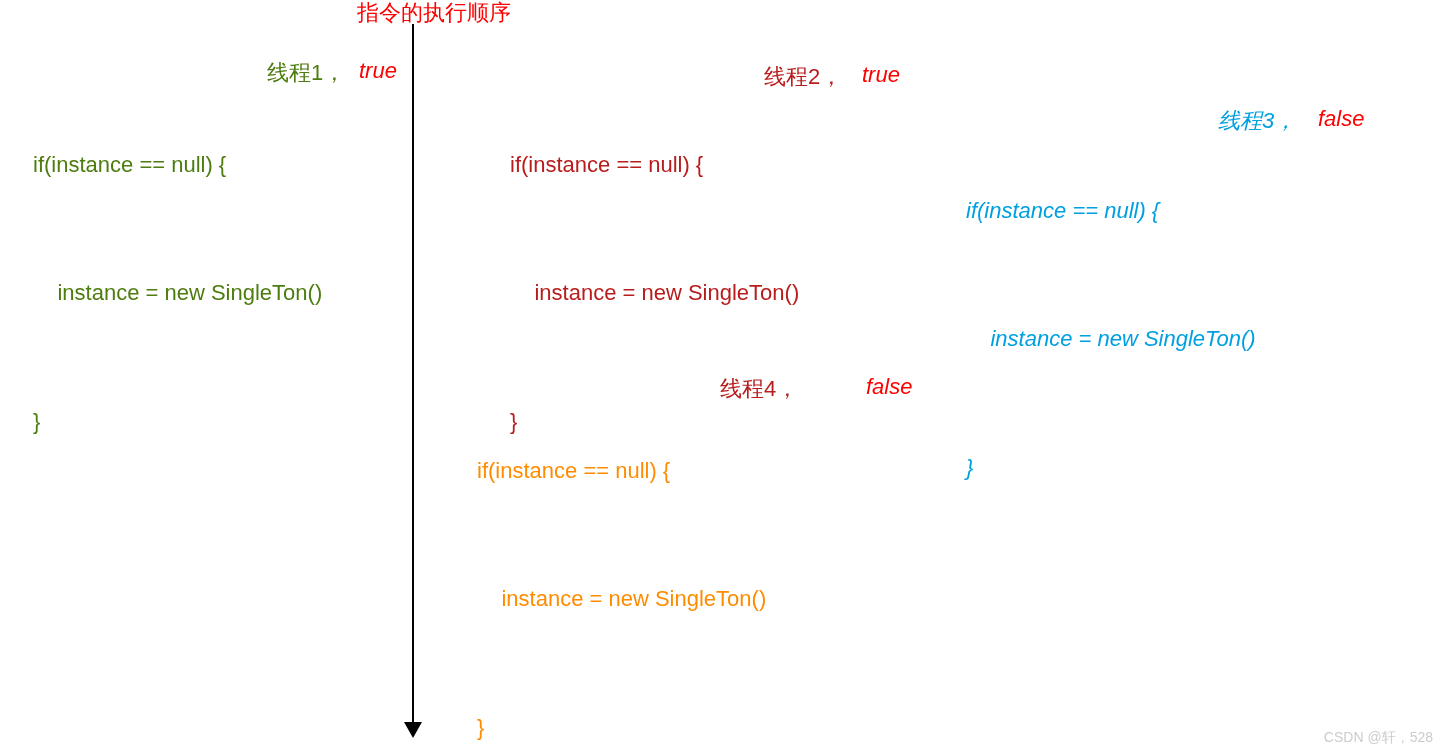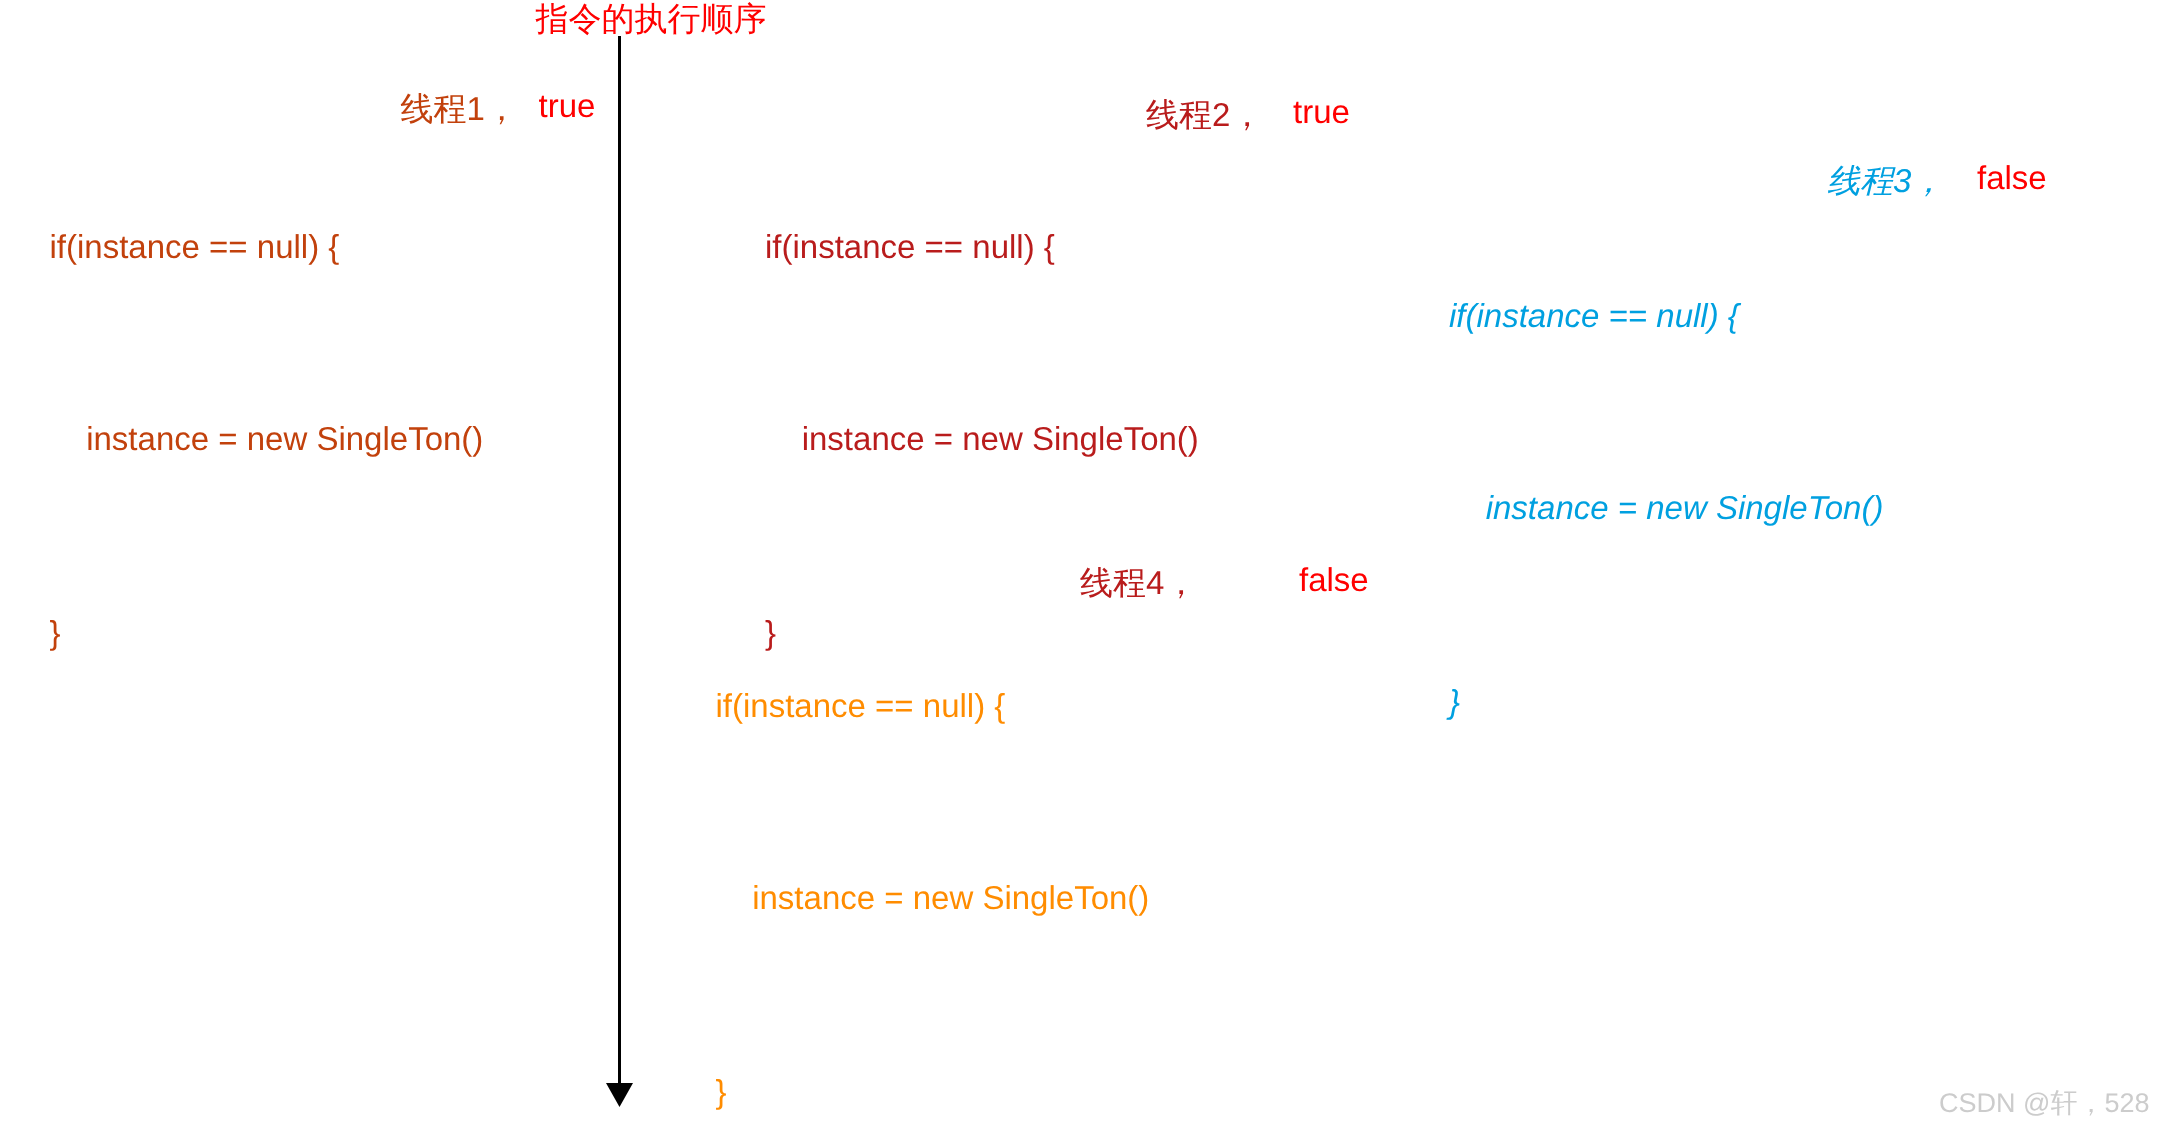--- a/index.html
+++ b/index.html
@@ -42,31 +42,32 @@
       position: absolute;
       line-height: 1.95;
       white-space: pre;
     }
     .thread-label {
       position: absolute;
     }
     .result {
       position: absolute;
       color: #ff0000;
+      font-style: italic;
     }
-    .green { color: #c2410c; }
+    .green { color: #4d7c0f; }
     .black { color: #b91c1c; }
     .blue { color: #00a0e0; font-style: italic; }
     .orange { color: #ff8c00; }
     .watermark {
       position: absolute;
       right: 12px;
       bottom: 8px;
       color: #cccccc;
-      font-size: 18px;
+      font-size: 14px;
     }
   </style>
 </head>
 <body>
 
 <div class="title" style="left:357px; top:-2px;">指令的执行顺序</div>
 
 <div class="arrow-line"></div>
 <div class="arrow-head"></div>
 

